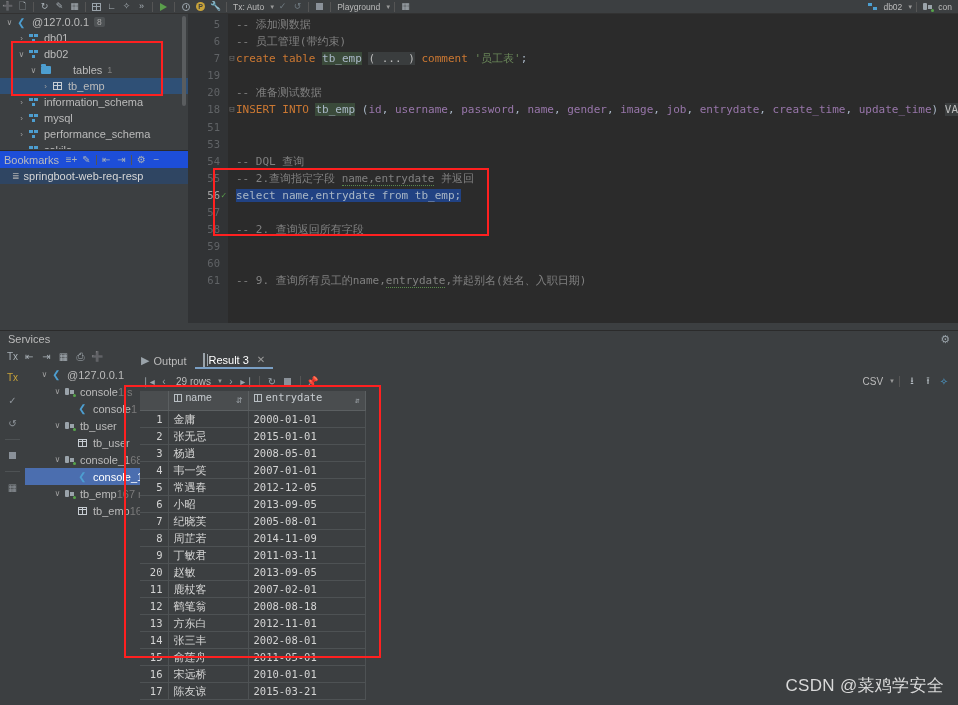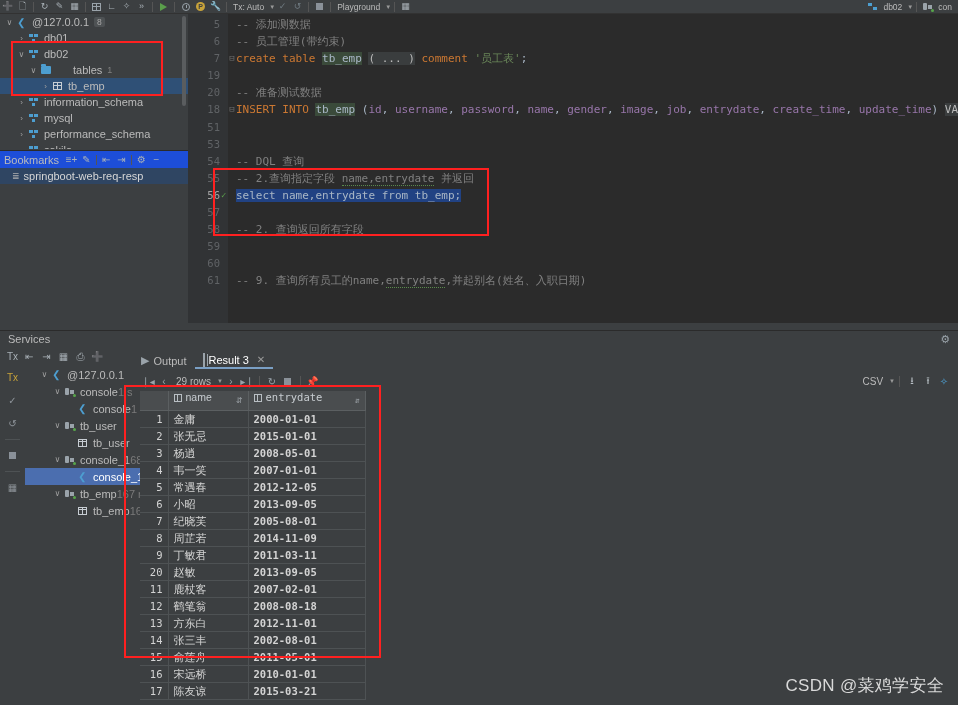--- a/index.html
+++ b/index.html
@@ -185,21 +185,21 @@
   }
   .grid-table td {
     height: 17px; padding: 0 5px; border-right: 1px solid #4e5254; border-bottom: 1px solid #4e5254;
     color: #d4d4d4; white-space: nowrap;
   }
   .col-idx {
     background: #3c3f41; color:#9aa0a5; text-align:right; width: 28px;
     font-family:"DejaVu Sans Mono", monospace; font-size:10.5px;
   }
   .col-name { width: 80px; }
-  .col-date { width: 117px; font-family:"DejaVu Sans Mono", "Liberation Mono", monospace; font-size:10.5px;font-weight:bold; }
+  .col-date { width: 117px; font-family:"DejaVu Sans Mono", "Liberation Mono", monospace; font-size:10.5px; }
   .hdr-ico {
     display:inline-block; width:8px; height:8px; border:1px solid #b8bec3; position:relative;
     margin-right:4px; vertical-align:-1px;
   }
   .hdr-ico::before{content:'';position:absolute;left:2.5px;top:0;width:1px;height:100%;background:#b8bec3;}
   .sort-ico { float:right; color:#9aa0a5; font-size:8px; line-height:19px; }
 
   
   .redbox { position:absolute; border: 2.5px solid #ff2020; pointer-events:none; z-index: 50; }
 

